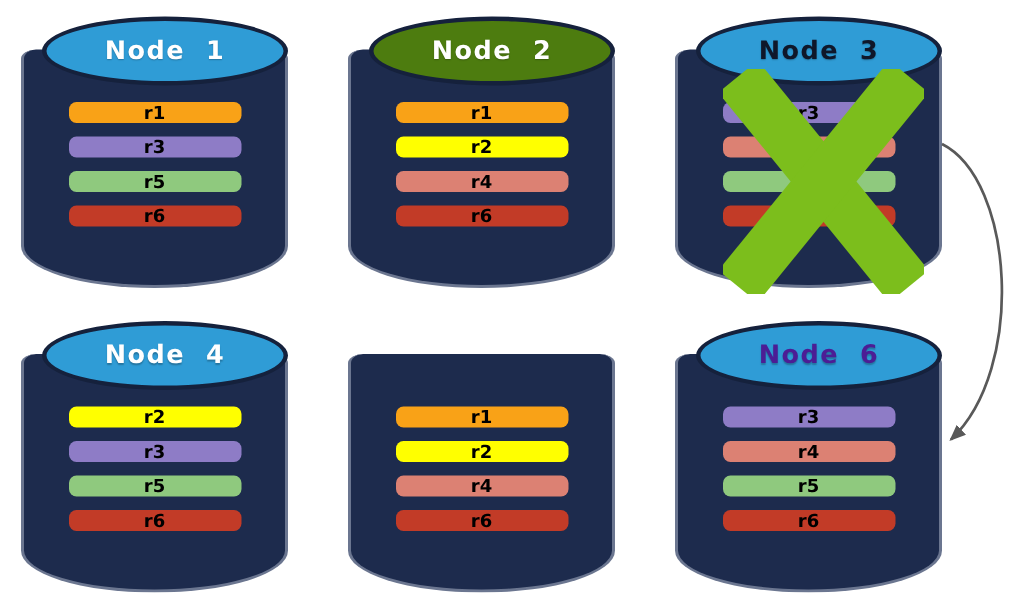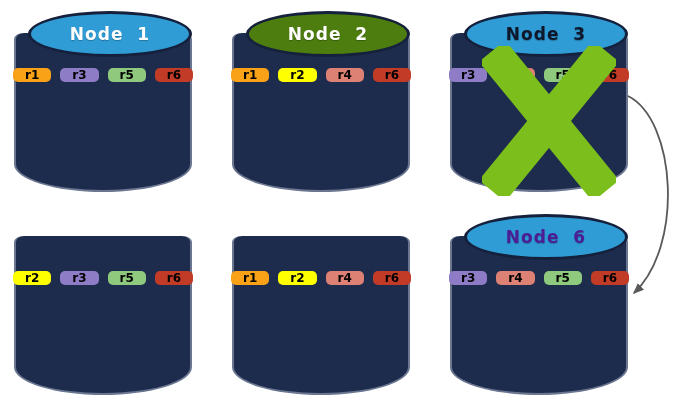--- a/index.html
+++ b/index.html
@@ -34,21 +34,21 @@
     display: flex; align-items: center; justify-content: center;
     z-index: 2;
   }
   .cyl-title {
     color: #ffffff; font-weight: bold; font-size: 17px;
     word-spacing: 7px; letter-spacing: 1px;
     text-shadow: 0 1px 1px rgba(0,0,0,0.25);
   }
   .bars {
     position: absolute; left: 0; right: 0; top: 59px;
-    display: flex; flex-direction: row; align-items: center; gap: 9px;
+    display: flex; flex-direction: column; align-items: center; gap: 9px;
     z-index: 3;
   }
   .bar {
     width: 115px; height: 14px; border-radius: 5px;
     display: flex; align-items: center; justify-content: center;
   }
   .bar-label {
     color: #000000; font-weight: bold; font-size: 12px; line-height: 1;
   }
 
@@ -127,20 +127,23 @@
           <span class="bar-label" style="color: rgb(0, 0, 0);">r6</span>
         </div>
       </div>
   <svg class="x-mark" viewBox="0 0 134 150">
         <line x1="10" y1="5" x2="124" y2="145" stroke="#7cbe1c" stroke-width="34" stroke-linecap="butt"></line>
         <line x1="124" y1="5" x2="10" y2="145" stroke="#7cbe1c" stroke-width="34" stroke-linecap="butt"></line>
       </svg>
     </div>
     <div class="node r1c0">
     <div class="cyl-body" style="background: rgb(29, 43, 77); border-color: rgb(107, 118, 144);"></div>
+    <div class="cyl-top" style="background: rgb(47, 156, 214); border-color: rgb(21, 33, 60);">
+      <span class="cyl-title" style="color: rgb(255, 255, 255);">Node 4</span>
+    </div>
     <div class="bars">
         <div class="bar" style="background: rgb(255, 255, 0);">
           <span class="bar-label" style="color: rgb(0, 0, 0);">r2</span>
         </div>
         <div class="bar" style="background: rgb(142, 124, 198);">
           <span class="bar-label" style="color: rgb(0, 0, 0);">r3</span>
         </div>
         <div class="bar" style="background: rgb(143, 201, 126);">
           <span class="bar-label" style="color: rgb(0, 0, 0);">r5</span>
         </div>

